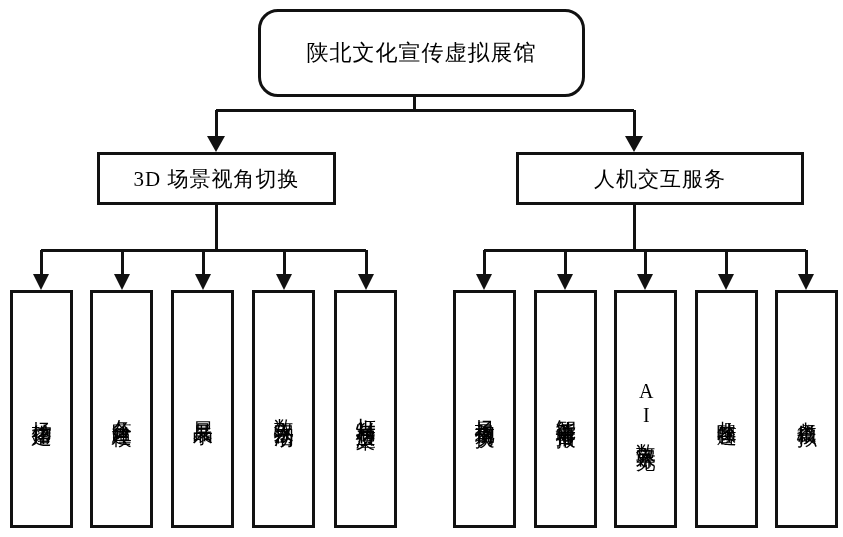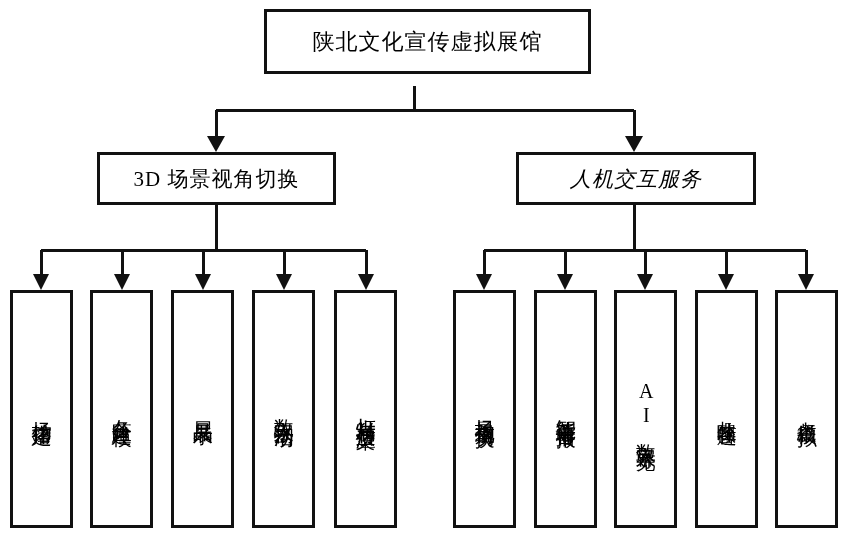--- a/index.html
+++ b/index.html
@@ -30,35 +30,36 @@
     box-sizing: border-box;
     border: 3px solid #111111;
     background: #ffffff;
     display: flex;
     align-items: center;
     justify-content: center;
     text-align: center;
     color: #000000;
   }
   .node-root {
-    left: 264px;
+    left: 258px;
     top: 9px;
     width: 327px;
-    height: 65px;
+    height: 88px;
     font-size: 22px;
     letter-spacing: 1px;
+    border-radius: 20px;
   }
   .node-l2 {
     top: 152px;
     height: 53px;
     font-size: 21px;
     letter-spacing: 1px;
   }
   .node-l2.left  { left: 97px;  width: 239px; }
-  .node-l2.right { left: 516px; width: 240px; font-style: italic; }
+  .node-l2.right { left: 516px; width: 288px; }
 
   .node-leaf {
     top: 290px;
     height: 238px;
     width: 63px;
     border-width: 3px;
     padding: 10px 0;
   }
   .leaf-text {
     writing-mode: vertical-rl;

